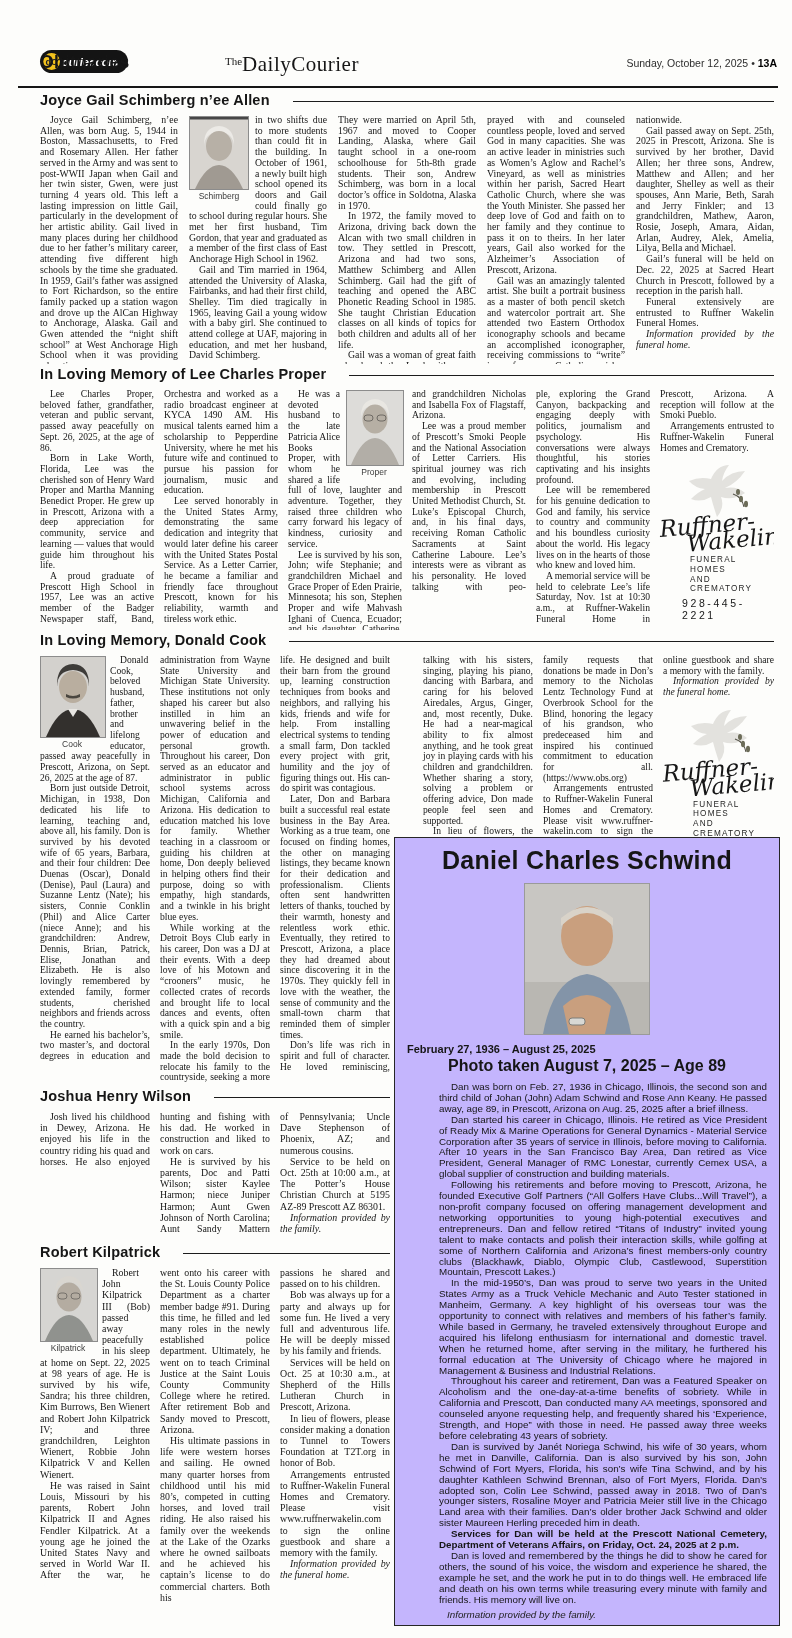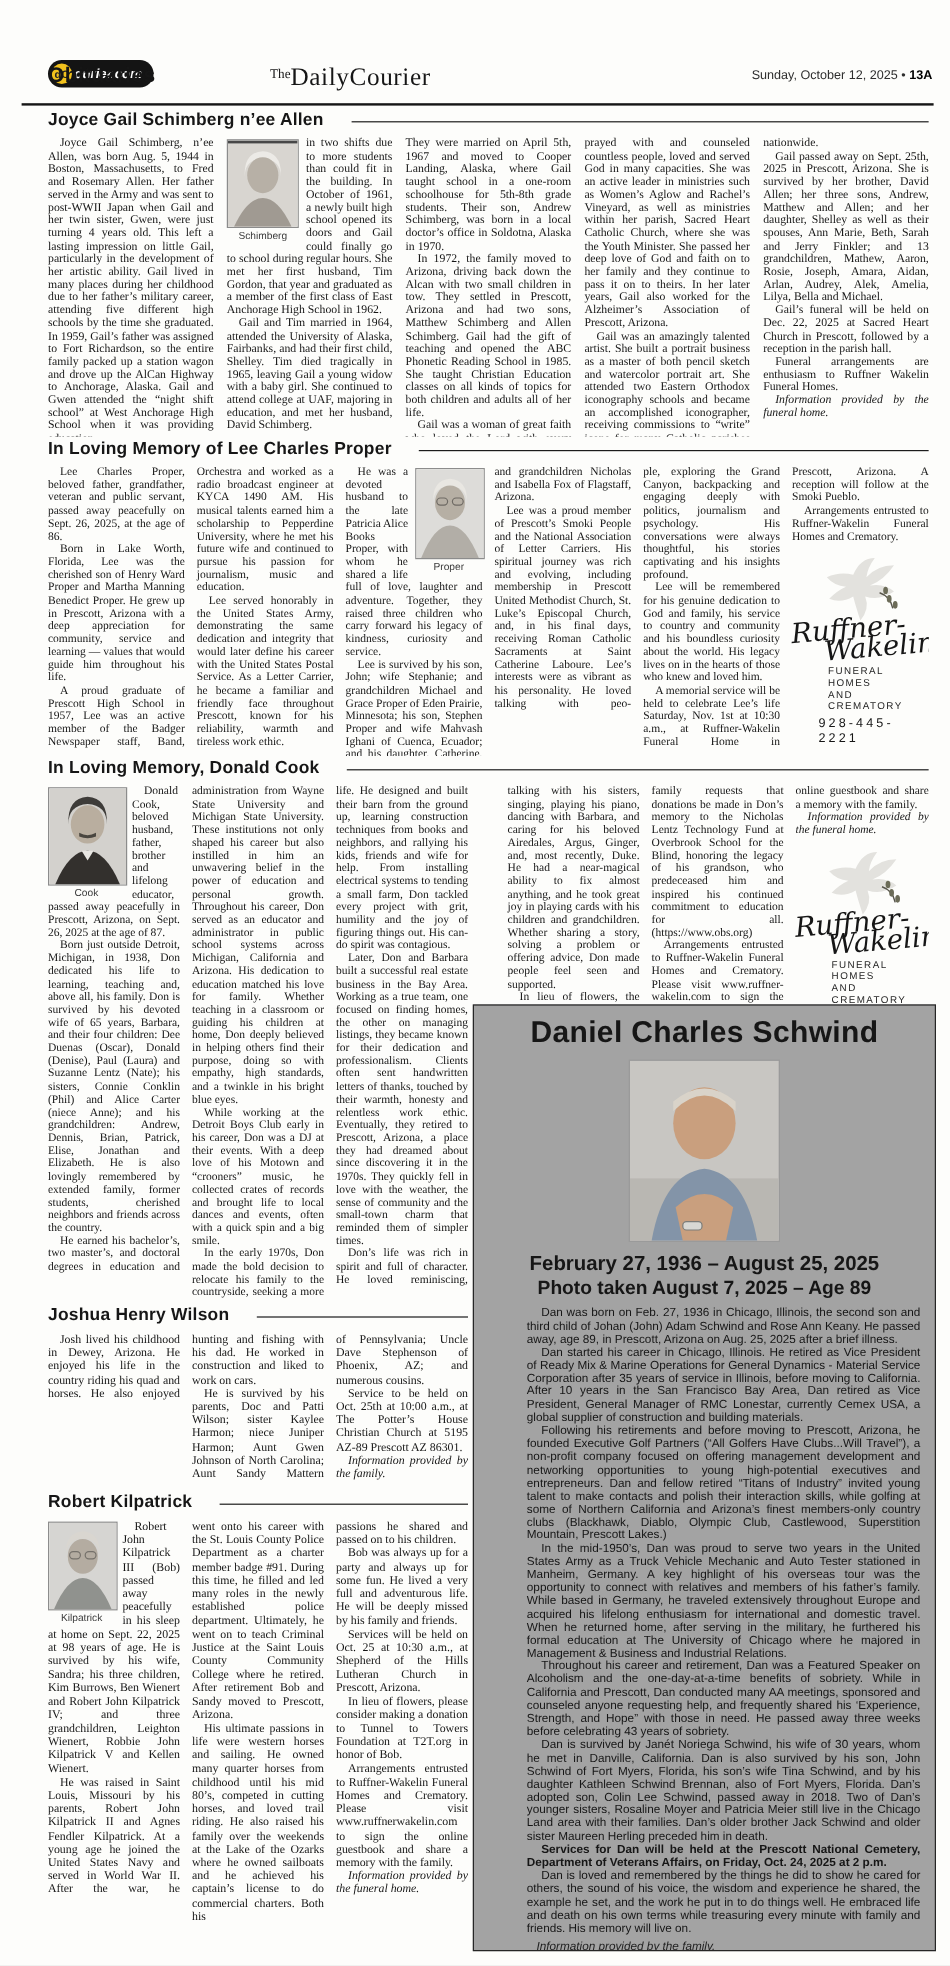--- a/index.html
+++ b/index.html
@@ -52,26 +52,26 @@
   .rw-logo{margin-top:8px;text-align:center;}
   .rw-logo .dove{display:block;margin:0 auto -8px auto;}
   .rw-names{font-family:"DejaVu Serif",serif;font-style:italic;text-align:left;
             transform:rotate(-5deg);line-height:0.82;}
   .rw-n1{display:block;font-size:23px;}
   .rw-n2{display:block;font-size:23px;margin-left:26px;margin-top:-2px;}
   .rw-sub{font:8.2px "Liberation Sans",sans-serif;letter-spacing:1.2px;color:#1f1f1f;
           text-align:left;margin:4px 0 0 30px;line-height:1.2;}
   .rw-phone{font:10.5px "Liberation Sans",sans-serif;letter-spacing:2.6px;margin-top:3px;text-align:left;padding-left:22px;}
   
-  #schwind{left:394px;top:837px;width:386px;height:789px;background:#a3a3a3;border:1.7px solid #262626;
+  #schwind{left:394px;top:837px;width:386px;height:789px;background:#c4b5fd;border:1.7px solid #262626;
            box-sizing:border-box;padding:6px 12px;font-family:"Liberation Sans","DejaVu Sans",sans-serif;z-index:3;}
   .sch-title{text-align:center;font-size:25px;font-weight:bold;letter-spacing:0.3px;margin:2px 0 8px;}
   .sch-photo{width:126px;margin:0 auto;}
   .sch-photo svg{display:block;border:1px solid #9a9a9a;}
-  .sch-dates{text-align:center;font-weight:bold;font-size:17px;margin-top:8px;}
+  .sch-dates{text-align:left;font-weight:bold;font-size:11px;margin-top:8px;}
   .sch-note{text-align:center;font-weight:bold;font-size:16px;margin:2px 0 7px;}
   .sch-body{text-align:justify;}
   .sch-body .frag{font-size:9.8px;line-height:10.9px;text-indent:12px;margin-left:32px;}
   .sch-body .frag.it{margin-top:4px;text-indent:8px;text-align:left;color:#222;}
 </style>
 </head>
 <body>
 
 <div class="page">
 
@@ -121,21 +121,21 @@
           <p class="frag cont">Gail was a woman of great faith who loved the Lord with every fiber of her being. She shared her faith with anyone who asked,</p>
         </div>
       <div class="col">
           <p class="frag ni">prayed with and counseled countless people, loved and served God in many capacities. She was an active leader in ministries such as Women’s Aglow and Rachel’s Vineyard, as well as ministries within her parish, Sacred Heart Catholic Church, where she was the Youth Minister. She passed her deep love of God and faith on to her family and they continue to pass it on to theirs. In her later years, Gail also worked for the Alzheimer’s Association of Prescott, Arizona.</p>
           <p class="frag cont">Gail was an amazingly talented artist. She built a portrait business as a master of both pencil sketch and watercolor portrait art. She attended two Eastern Orthodox iconography schools and became an accomplished iconographer, receiving commissions to “write” icons for many Catholic parishes</p>
         </div>
       <div class="col">
           <p class="frag ni">nationwide.</p>
           <p class="frag">Gail passed away on Sept. 25th, 2025 in Prescott, Arizona. She is survived by her brother, David Allen; her three sons, Andrew, Matthew and Allen; and her daughter, Shelley as well as their spouses, Ann Marie, Beth, Sarah and Jerry Finkler; and 13 grandchildren, Mathew, Aaron, Rosie, Joseph, Amara, Aidan, Arlan, Audrey, Alek, Amelia, Lilya, Bella and Michael.</p>
           <p class="frag">Gail’s funeral will be held on Dec. 22, 2025 at Sacred Heart Church in Prescott, followed by a reception in the parish hall.</p>
-          <p class="frag">Funeral arrangements are enthusiasm to Ruffner Wakelin Funeral Homes.</p>
+          <p class="frag">Funeral extensively are entrusted to Ruffner Wakelin Funeral Homes.</p>
           <p class="frag it">Information provided by the funeral home.</p>
         </div>
     </div>
   </section>
 
   <section id="proper">
     <div class="sec-title">
       <span>In Loving Memory of Lee Charles Proper</span>
       <span class="rule"></span>
     </div>

